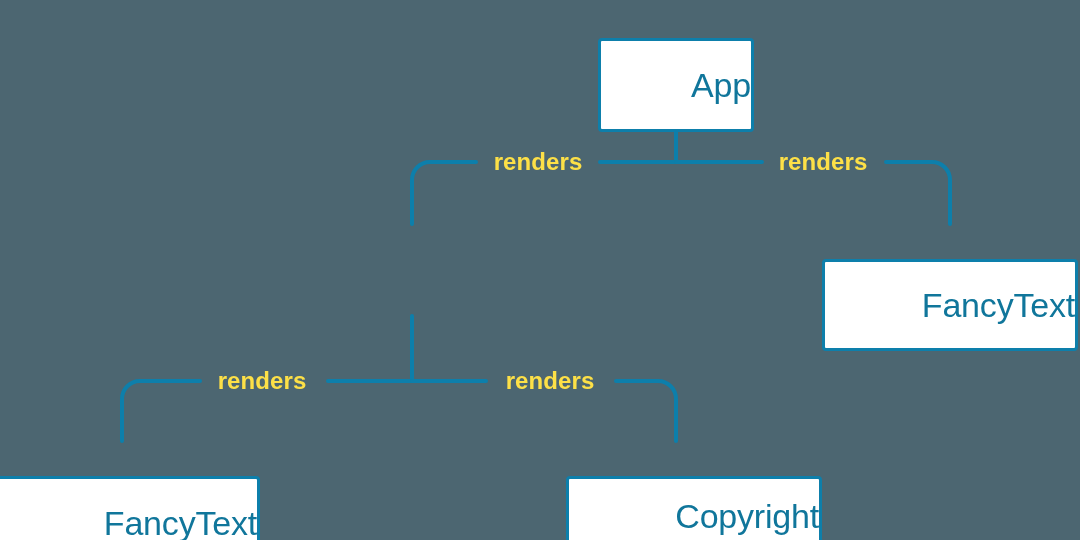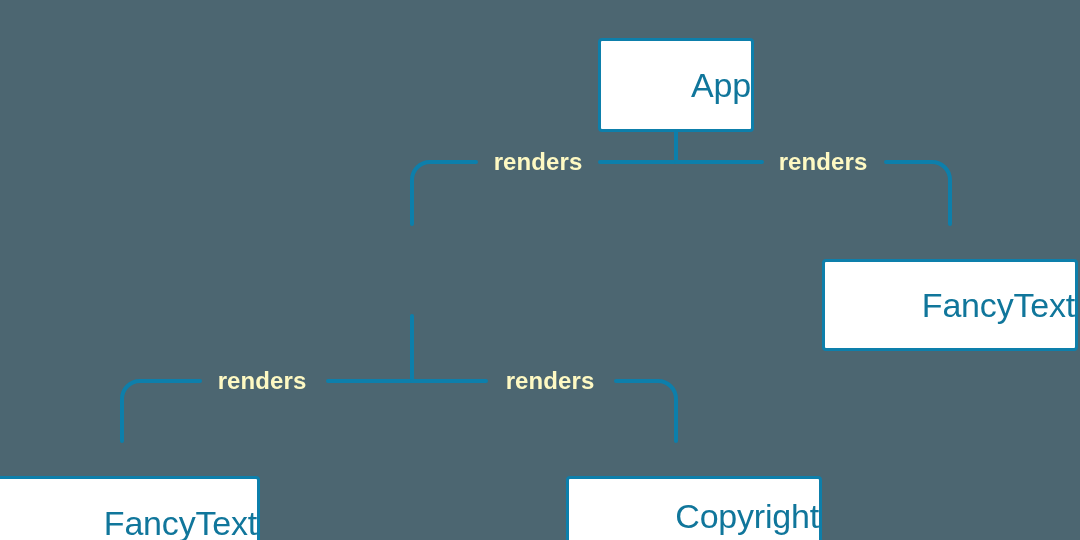--- a/index.html
+++ b/index.html
@@ -40,21 +40,21 @@
     letter-spacing: -0.2px;
     white-space: nowrap;
     margin-top: 35px;
   }
   .node-label {
     display: block;
     line-height: 1;
   }
   .edge-label {
     position: absolute;
-    color: #fef9c3;
+    color: #fde047;
     font-size: 24px;
     font-weight: 700;
     letter-spacing: 0.1px;
     white-space: nowrap;
     transform: translate(-50%, -50%);
   }
 </style>
 </head>
 <body>
 

